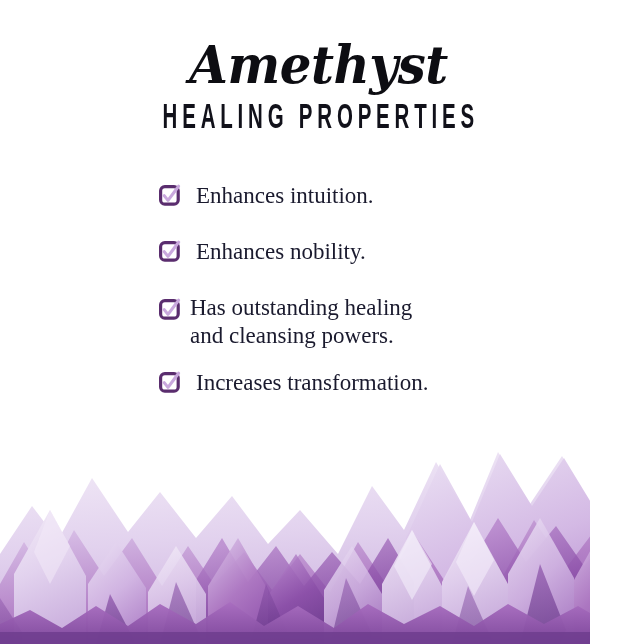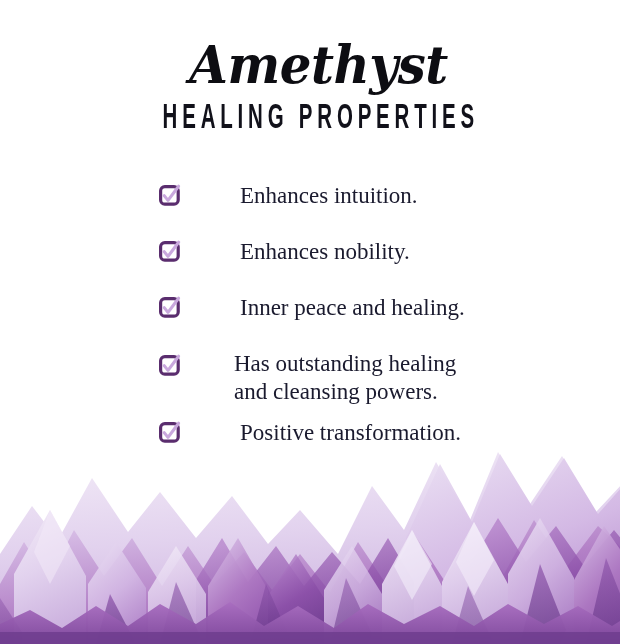--- a/index.html
+++ b/index.html
@@ -12,21 +12,20 @@
     font-family: "Liberation Serif", serif;
     -webkit-font-smoothing: antialiased;
   }
 
   .poster {
     position: relative;
     width: 590px;
     height: 644px;
     background: #ffffff;
     overflow: hidden;
-    padding-left: 30px;
   }
 
   
   .header {
     position: absolute;
     top: 0;
     left: 0;
     width: 637px;
     text-align: center;
     padding-top: 36px;
@@ -90,21 +89,20 @@
   .item-text {
     display: block;
     padding-left: 196px;
     padding-right: 130px;
     text-align: left;
     font-family: "Liberation Serif", serif;
     font-size: 23px;
     line-height: 1.22;
     color: #1a1a2e;
     white-space: pre-line;
-    margin-left: 44px;
   }
 
   .list-item.two-line .item-text {
     padding-left: 190px;
     padding-right: 120px;
     line-height: 1.2;
   }
   .list-item.two-line .checkbox { top: 4px; }
 
   
@@ -142,49 +140,40 @@
     <li class="list-item">
       <span class="checkbox">
         <svg width="22" height="22" viewBox="0 0 22 22" aria-hidden="true">
           <rect x="1.6" y="2.6" width="17.6" height="17.6" rx="4.2" ry="4.2" fill="#ffffff" stroke="#5a2d6e" stroke-width="3.2"></rect>
           <path d="M5.2 11.6 L9.0 16.4 L19.6 2.2" fill="none" stroke="#c9a8dd" stroke-width="3.1" stroke-linecap="round" stroke-linejoin="round"></path>
         </svg>
       </span>
       <span class="item-text">Enhances nobility.</span>
     </li>
 
-    <li class="list-item">
-      <span class="checkbox">
-        <svg width="22" height="22" viewBox="0 0 22 22" aria-hidden="true">
-          <rect x="1.6" y="2.6" width="17.6" height="17.6" rx="4.2" ry="4.2" fill="#ffffff" stroke="#5a2d6e" stroke-width="3.2"></rect>
-          <path d="M5.2 11.6 L9.0 16.4 L19.6 2.2" fill="none" stroke="#c9a8dd" stroke-width="3.1" stroke-linecap="round" stroke-linejoin="round"></path>
-        </svg>
-      </span>
-      <span class="item-text">Inner peace and healing.</span>
-    </li>
 
     <li class="list-item two-line">
       <span class="checkbox">
         <svg width="22" height="22" viewBox="0 0 22 22" aria-hidden="true">
           <rect x="1.6" y="2.6" width="17.6" height="17.6" rx="4.2" ry="4.2" fill="#ffffff" stroke="#5a2d6e" stroke-width="3.2"></rect>
           <path d="M5.2 11.6 L9.0 16.4 L19.6 2.2" fill="none" stroke="#c9a8dd" stroke-width="3.1" stroke-linecap="round" stroke-linejoin="round"></path>
         </svg>
       </span>
       <span class="item-text">Has outstanding healing
 and cleansing powers.</span>
     </li>
 
     <li class="list-item">
       <span class="checkbox">
         <svg width="22" height="22" viewBox="0 0 22 22" aria-hidden="true">
           <rect x="1.6" y="2.6" width="17.6" height="17.6" rx="4.2" ry="4.2" fill="#ffffff" stroke="#5a2d6e" stroke-width="3.2"></rect>
           <path d="M5.2 11.6 L9.0 16.4 L19.6 2.2" fill="none" stroke="#c9a8dd" stroke-width="3.1" stroke-linecap="round" stroke-linejoin="round"></path>
         </svg>
       </span>
-      <span class="item-text">Positive transformation.</span>
+      <span class="item-text">Increases transformation.</span>
     </li>
 
   </ul>
 
   <svg class="crystals" viewBox="0 0 637 210" preserveAspectRatio="none">
     <defs>
       <linearGradient id="gPale" x1="0" y1="0" x2="0.25" y2="1">
         <stop offset="0" stop-color="#f3ecf8"></stop>
         <stop offset="0.5" stop-color="#e2d2ee"></stop>
         <stop offset="1" stop-color="#cbb0de"></stop>

